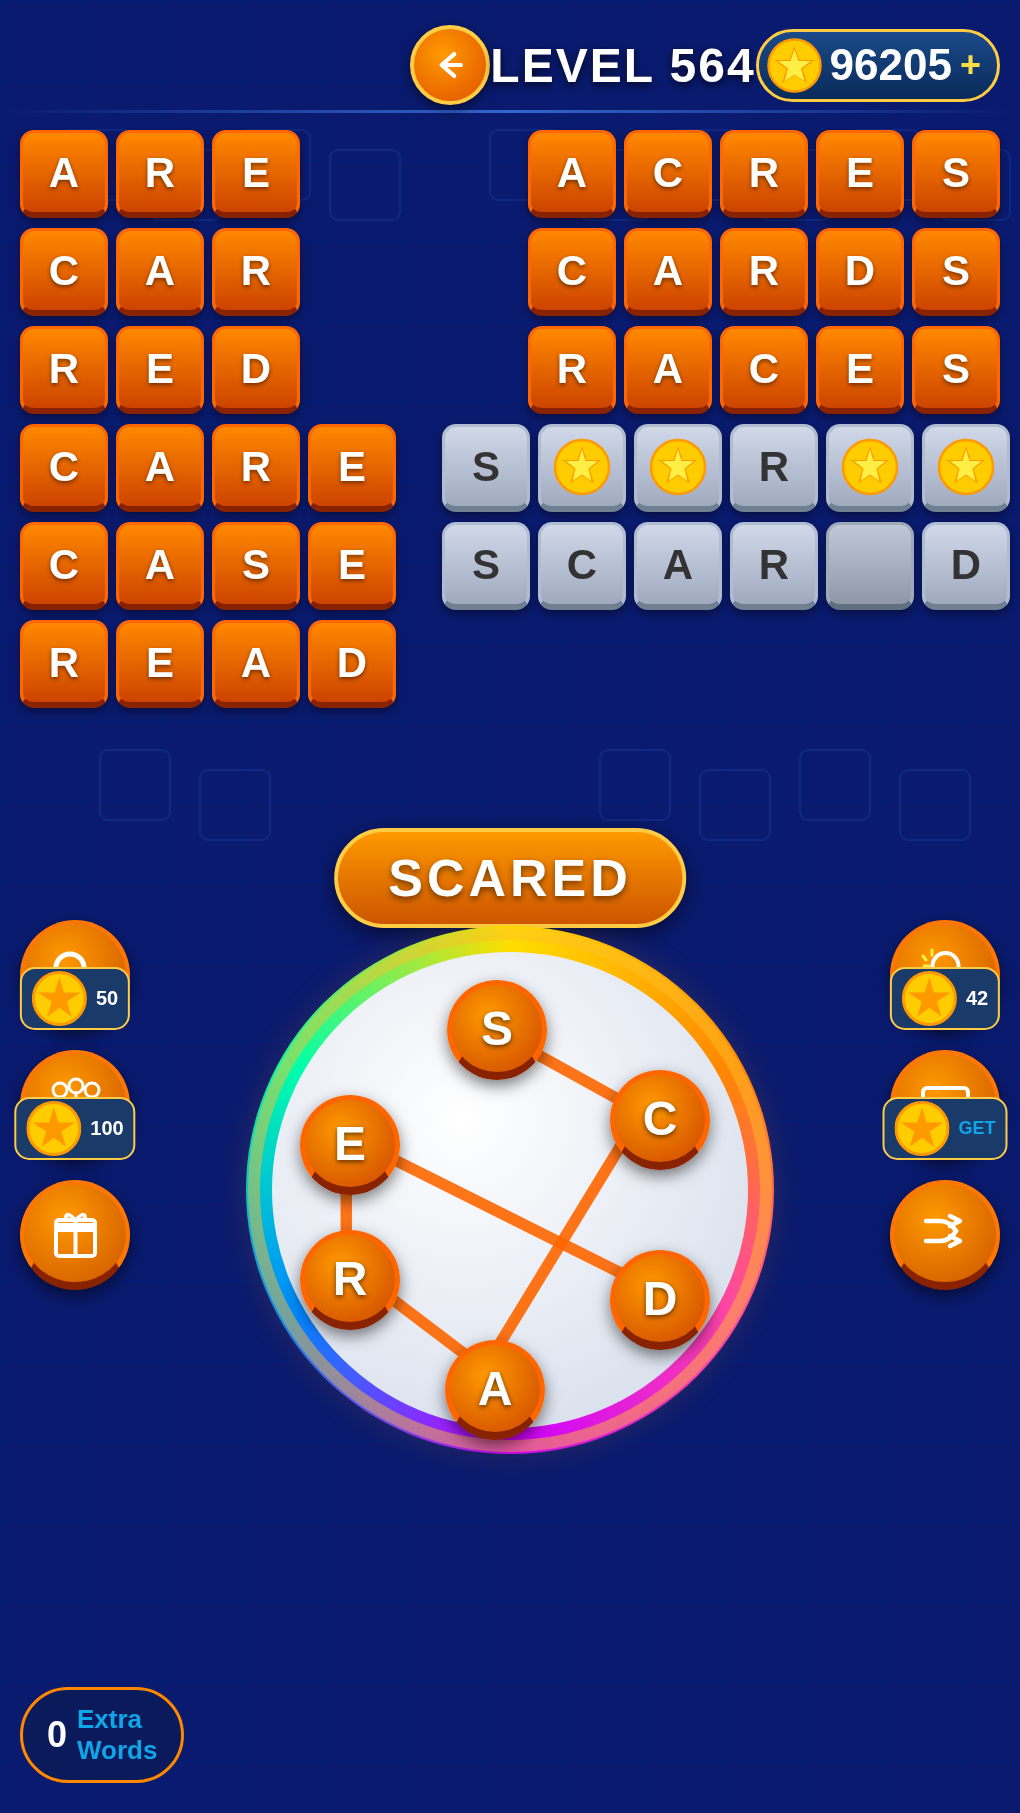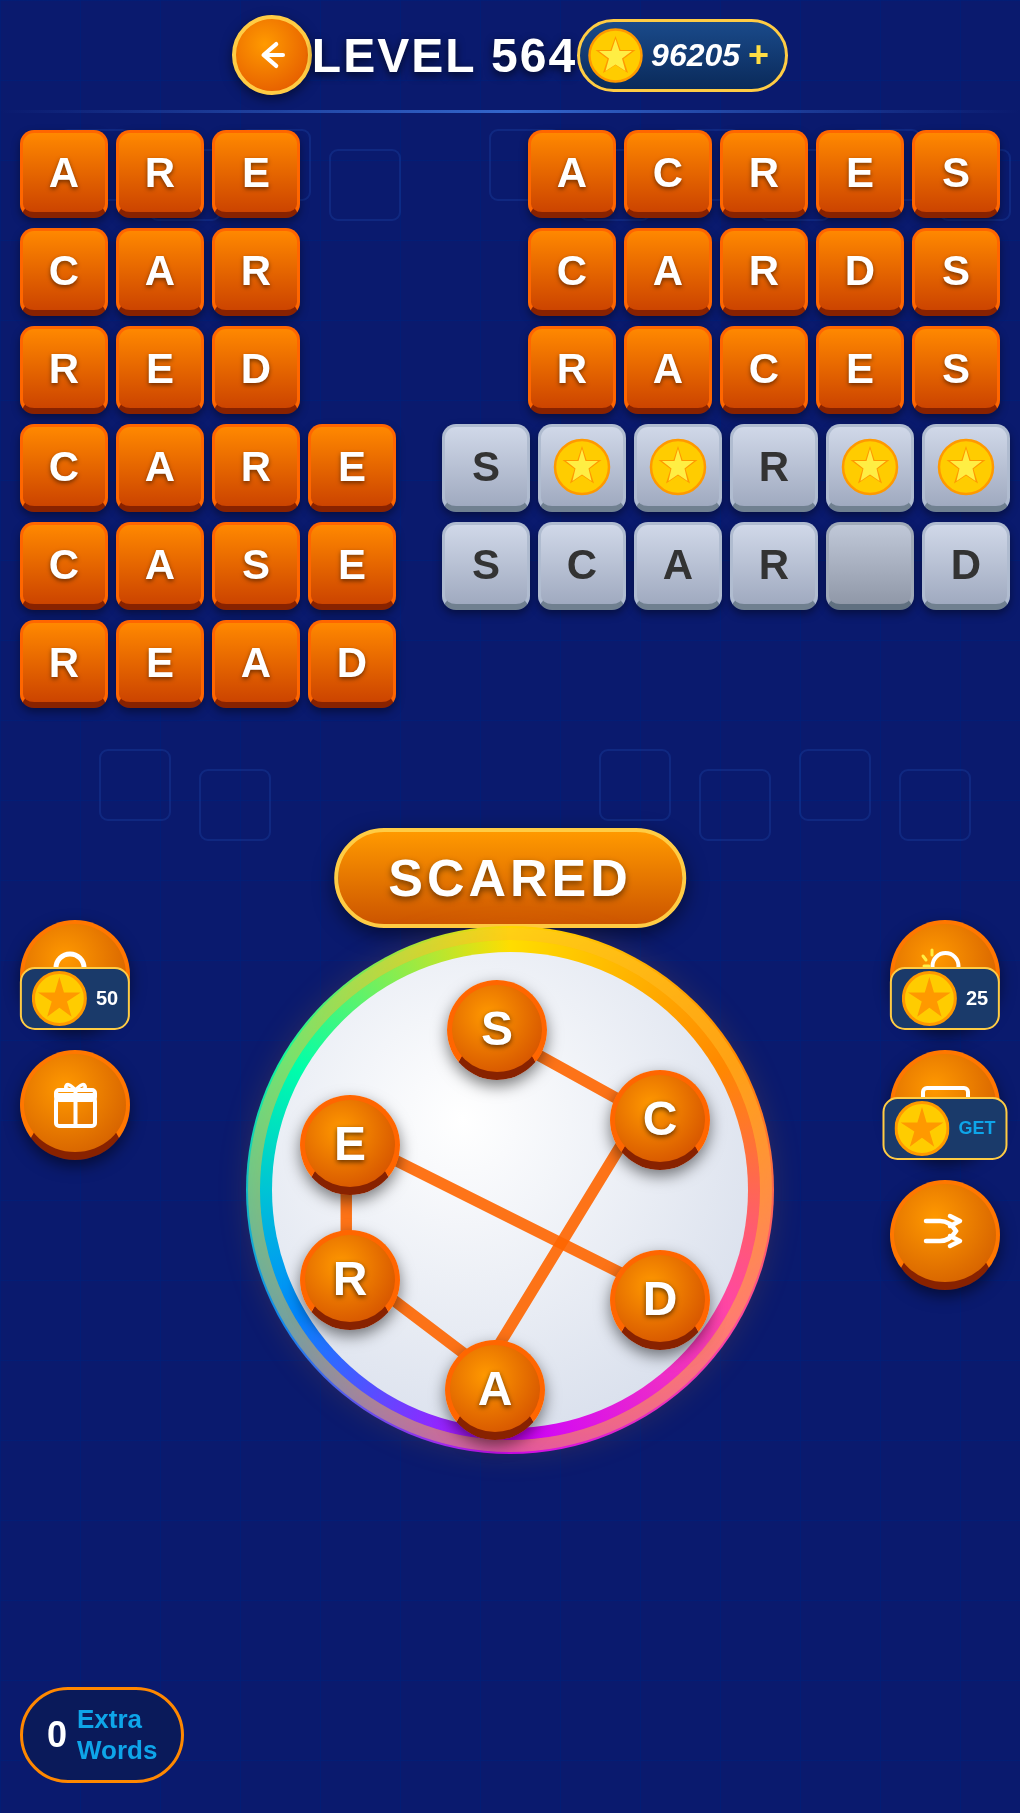--- a/index.html
+++ b/index.html
@@ -24,25 +24,25 @@
     }
     .bg-tiles {
       position: absolute;
       top: 0; left: 0; right: 0; bottom: 0;
       z-index: 0;
     }
 
     
     .header {
       position: absolute;
-      top: 0; left: 0; right: 0;
+      top: 10px; left: 0; right: 0;
       height: 110px;
       display: flex;
       align-items: center;
-      justify-content: center;
+      justify-content: flex-end;
       padding: 7px 20px;
       z-index: 10;
     }
 
     .back-btn {
       width: 80px;
       height: 80px;
       border-radius: 50%;
       background: radial-gradient(circle at 40% 35%, #ff9a00, #e05000);
       border: 4px solid #ffcc44;
@@ -70,23 +70,22 @@
       border-radius: 40px;
       padding: 6px 16px 6px 8px;
       gap: 8px;
     }
     .coin-star {
       width: 55px;
       height: 55px;
     }
     .coins-value {
       color: white;
-      font-size: 32px;
-      font-weight: 900;
-      font-style: italic;
+      font-size: 44px;
+      font-weight: 900;
     }
     .coins-plus {
       color: #ffdd44;
       font-size: 36px;
       font-weight: 900;
     }
 
     
     .header-line {
       position: absolute;
@@ -551,20 +550,42 @@
     </svg>
     <div class="btn-cost">
       <svg class="btn-cost-star" viewBox="0 0 18 18" xmlns="http://www.w3.org/2000/svg">
         <circle cx="9" cy="9" r="8.5" fill="#ffcc00" stroke="#ff9900" stroke-width="1"></circle>
         <polygon points="9,2 10.5,7 16,7 11.5,10 13,15 9,12 5,15 6.5,10 2,7 7.5,7" fill="#ff9900"></polygon>
       </svg>
       <span class="btn-cost-text">50</span>
     </div>
   </div>
 
+  <div class="action-btn">
+    <svg viewBox="0 0 55 55" xmlns="http://www.w3.org/2000/svg" fill="white">
+
+      <circle cx="12" cy="14" r="7" fill="none" stroke="white" stroke-width="3"></circle>
+      <line x1="12" y1="21" x2="12" y2="26" stroke="white" stroke-width="3" stroke-linecap="round"></line>
+      <circle cx="28" cy="10" r="7" fill="none" stroke="white" stroke-width="3"></circle>
+      <line x1="28" y1="17" x2="28" y2="22" stroke="white" stroke-width="3" stroke-linecap="round"></line>
+      <circle cx="44" cy="14" r="7" fill="none" stroke="white" stroke-width="3"></circle>
+      <line x1="44" y1="21" x2="44" y2="26" stroke="white" stroke-width="3" stroke-linecap="round"></line>
+
+      <line x1="5" y1="36" x2="8" y2="40" stroke="#ffee44" stroke-width="2.5" stroke-linecap="round"></line>
+      <line x1="14" y1="33" x2="14" y2="38" stroke="#ffee44" stroke-width="2.5" stroke-linecap="round"></line>
+      <line x1="22" y1="36" x2="19" y2="40" stroke="#ffee44" stroke-width="2.5" stroke-linecap="round"></line>
+    </svg>
+    <div class="btn-cost">
+      <svg class="btn-cost-star" viewBox="0 0 18 18" xmlns="http://www.w3.org/2000/svg">
+        <circle cx="9" cy="9" r="8.5" fill="#ffcc00" stroke="#ff9900" stroke-width="1"></circle>
+        <polygon points="9,2 10.5,7 16,7 11.5,10 13,15 9,12 5,15 6.5,10 2,7 7.5,7" fill="#ff9900"></polygon>
+      </svg>
+      <span class="btn-cost-text">100</span>
+    </div>
+  </div>
 
   <div class="action-btn">
     <svg viewBox="0 0 55 55" xmlns="http://www.w3.org/2000/svg" fill="white">
       <rect x="8" y="22" width="39" height="28" rx="3" fill="none" stroke="white" stroke-width="4"></rect>
       <rect x="8" y="14" width="39" height="10" rx="3" fill="none" stroke="white" stroke-width="4"></rect>
       <line x1="27.5" y1="14" x2="27.5" y2="50" stroke="white" stroke-width="4" stroke-linecap="round"></line>
       <line x1="8" y1="19" x2="47" y2="19" stroke="white" stroke-width="4"></line>
 
       <path d="M27.5,14 Q20,6 18,10 Q16,14 27.5,14" fill="none" stroke="white" stroke-width="3.5"></path>
       <path d="M27.5,14 Q35,6 37,10 Q39,14 27.5,14" fill="none" stroke="white" stroke-width="3.5"></path>
@@ -582,21 +603,21 @@
 
       <line x1="5" y1="10" x2="8" y2="14" stroke="#ffee44" stroke-width="3" stroke-linecap="round"></line>
       <line x1="14" y1="4" x2="14" y2="9" stroke="#ffee44" stroke-width="3" stroke-linecap="round"></line>
       <line x1="6" y1="20" x2="11" y2="20" stroke="#ffee44" stroke-width="3" stroke-linecap="round"></line>
     </svg>
     <div class="btn-cost">
       <svg class="btn-cost-star" viewBox="0 0 18 18" xmlns="http://www.w3.org/2000/svg">
         <circle cx="9" cy="9" r="8.5" fill="#ffcc00" stroke="#ff9900" stroke-width="1"></circle>
         <polygon points="9,2 10.5,7 16,7 11.5,10 13,15 9,12 5,15 6.5,10 2,7 7.5,7" fill="#ff9900"></polygon>
       </svg>
-      <span class="btn-cost-text">25</span>
+      <span class="btn-cost-text">42</span>
     </div>
   </div>
 
   <div class="action-btn">
     <svg viewBox="0 0 55 55" xmlns="http://www.w3.org/2000/svg" fill="white">
       <rect x="5" y="12" width="45" height="34" rx="4" fill="none" stroke="white" stroke-width="4"></rect>
 
       <polygon points="21,22 21,38 39,30" fill="white"></polygon>
     </svg>
     <div class="btn-cost">

